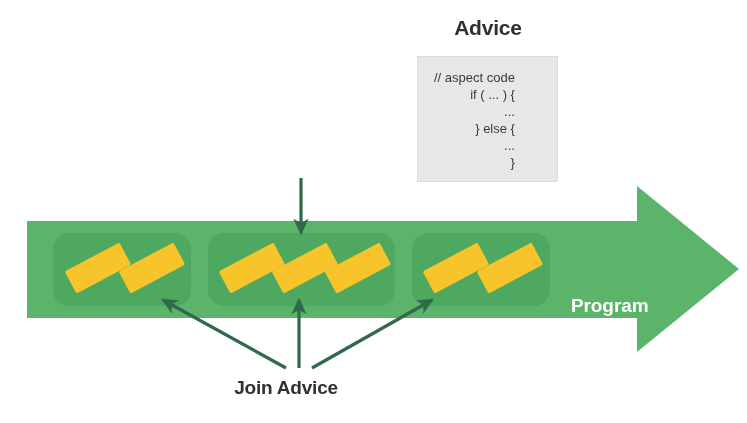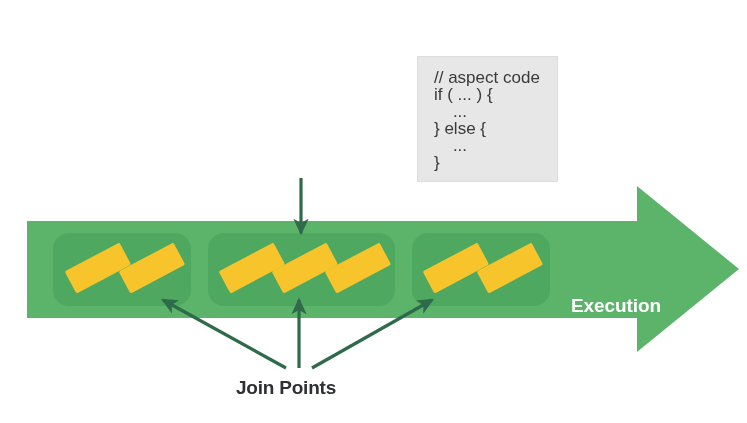--- a/index.html
+++ b/index.html
@@ -81,25 +81,26 @@
     height: 126px;
     background: #e7e7e7;
     border: 1px solid #dcdcdc;
     box-sizing: border-box;
   }
   #code-text {
     position: absolute;
     left: 16px;
     top: 12px;
     font-family: "Liberation Sans", sans-serif;
-    font-size: 17px;
+    font-size: 13px;
     line-height: 17px;
     color: #3a3a3a;
     white-space: pre;
     margin: 0;
+    text-align: right;
   }
 </style>
 </head>
 <body>
 
 <div id="diagram-root">
 
   <svg class="layer" viewBox="0 0 747 423" xmlns="http://www.w3.org/2000/svg">
 
     <path d="M 27 221
@@ -149,21 +150,23 @@
 
   <div id="code-box">
     <pre id="code-text">// aspect code
 if ( ... ) {
     ...
 } else {
     ...
 }</pre>
   </div>
 
+  <div class="lbl lbl-dark" id="advice-title">Advice</div>
 
 
-  <div class="lbl lbl-dark" id="joinpoints-label">Join Points</div>
+  <div class="lbl lbl-dark" id="joinpoints-label">Join Advice</div>
 
   <div id="program-execution-label" class="lbl lbl-white">
+    <div>Program</div>
     <div>Execution</div>
   </div>
 
 </div>
 
 </body></html>

